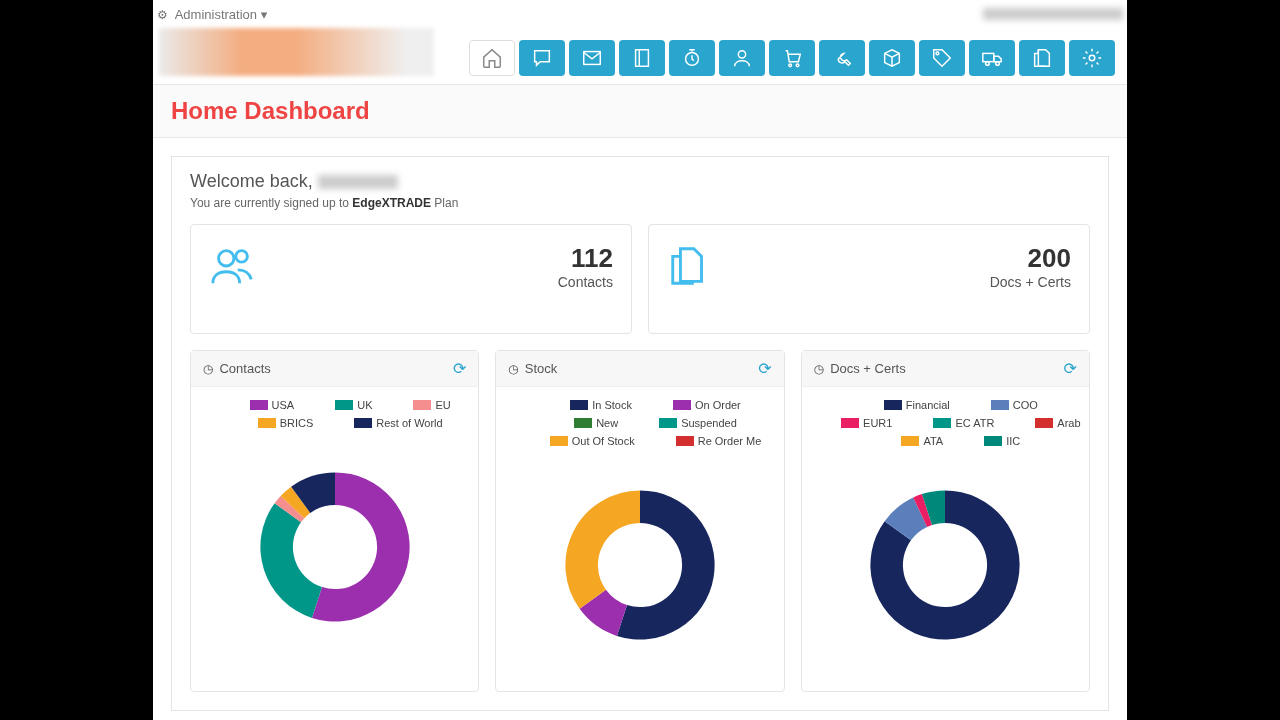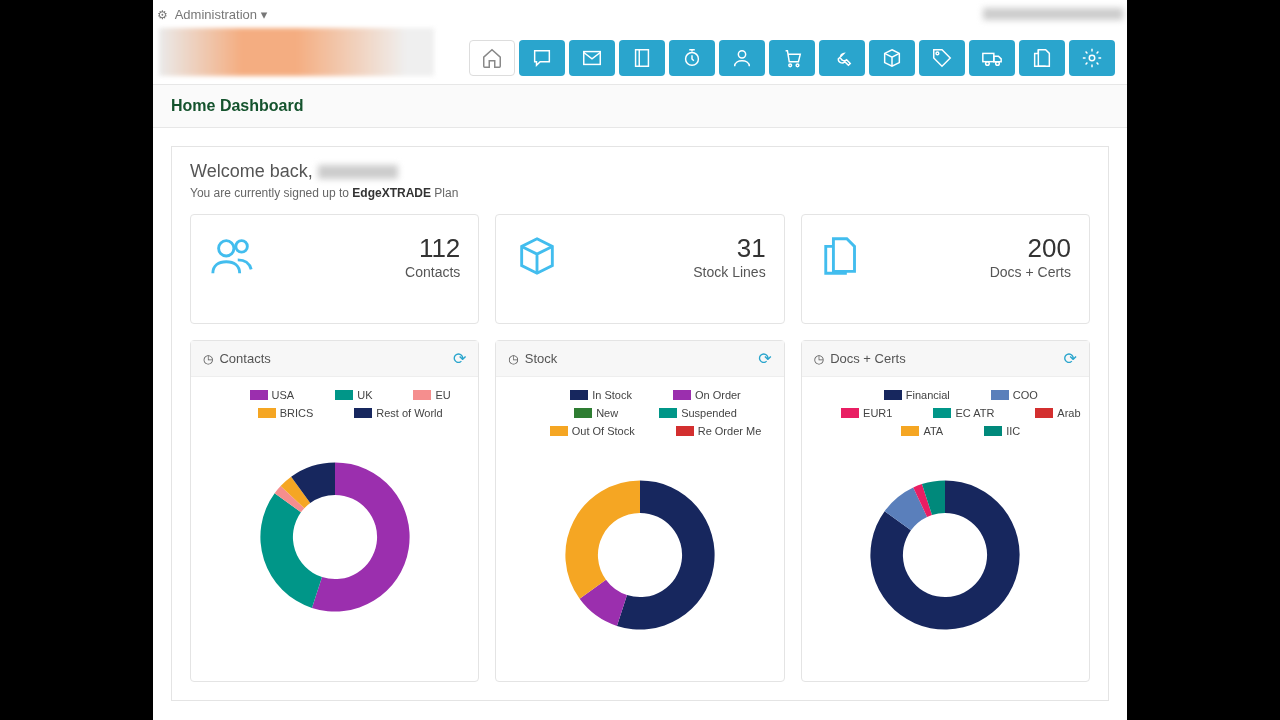--- a/index.html
+++ b/index.html
@@ -12,31 +12,31 @@
   .logo-row { display:flex; align-items:flex-end; padding:0 0 8px 0; }
   .logo { width:275px; height:48px; margin-left:6px; background:linear-gradient(90deg,#e8e8e8 0%, #f3a574 30%, #f3a574 50%, #eee 90%); filter:blur(2px); opacity:0.9;}
   .navicons { display:flex; gap:4px; margin-left:auto; margin-right:12px; align-items:center; }
   .navbtn { width:46px; height:36px; border-radius:4px; display:flex; align-items:center; justify-content:center; cursor:pointer; }
   .navbtn.home { background:#fff; border:1px solid #ddd; }
   .navbtn.blue { background:#2aa5cd; }
   .navbtn svg { width:22px; height:22px; }
   .navbtn.home svg { stroke:#888; }
   .navbtn.blue svg { stroke:#fff; fill:none; stroke-width:1.6; }
   .titlebar { border-top:1px solid #e7e7e7; border-bottom:1px solid #e7e7e7; background:#fafafa; padding:12px 18px; }
-  .titlebar h1 { font-size:16px; font-weight:bold; color:#14532d; }
+  .titlebar h1 { font-size:24px; font-weight:bold; color:#ef4444; }
   .content { padding:18px; }
   .welcome { border:1px solid #e4e4e4; border-radius:0; padding:14px 18px 18px 18px;}
   .welcome h2 { font-size:18px; font-weight:normal; color:#555; }
   .welcome .blurname { display:inline-block; width:80px; height:14px; background:#ccc; filter:blur(3px); vertical-align:middle;}
   .welcome p { font-size:12px; color:#666; margin-top:4px;}
   .welcome p b { color:#333;margin-top:16px; }
   .cards { display:flex; gap:16px; margin-top:14px; }
   .card { flex:1; border:1px solid #e4e4e4; border-radius:4px; padding:18px; display:flex; align-items:flex-start; justify-content:space-between; height:110px;}
   .card svg { width:46px; height:46px; stroke:#42bdee; fill:none; stroke-width:1.5;}
-  .card .num { font-size:26px; font-weight:normal; color:#333; text-align:right;}
+  .card .num { font-size:26px; font-weight:bold; color:#333; text-align:right;}
   .card .lbl { font-size:14px; color:#555; text-align:right;}
   .panels { display:flex; gap:16px; margin-top:16px; }
   .panel { flex:1; border:1px solid #e4e4e4; border-radius:4px; }
   .panel-head { background:#f7f7f7; border-bottom:1px solid #eee; padding:8px 12px; display:flex; align-items:center; font-size:13px; color:#555;}
   .panel-head .clock { margin-right:6px; font-size:12px;}
   .panel-head .refresh { margin-left:auto; color:#2aa5cd; font-size:16px; cursor:pointer;}
   .panel-body { padding:12px 8px 16px 8px; }
   .legend { display:flex; flex-wrap:wrap; justify-content:center; gap:6px 10px; font-size:11px; color:#444; margin-bottom:8px;}
   .legend span { display:flex; align-items:center; gap:4px;padding-left:31px;}
   .swatch { width:18px; height:10px; display:inline-block;}
@@ -161,30 +161,20 @@
                 <circle cx="17" cy="7" r="3"></circle>
                 <path d="M15 14c3 0 6 1 7 5"></path>
               </svg>
             <div>
                 <div class="num">112</div>
                 <div class="lbl">Contacts</div>
               </div>
           </div>
           <div class="card">
             <svg viewBox="0 0 24 24">
-                <path d="M12 3l8 4v10l-8 4-8-4V7z"></path>
-                <path d="M4 7l8 4 8-4M12 11v10"></path>
-              </svg>
-            <div>
-                <div class="num">31</div>
-                <div class="lbl">Stock Lines</div>
-              </div>
-          </div>
-          <div class="card">
-            <svg viewBox="0 0 24 24">
                 <path d="M7 3h7l4 4v13H7z"></path>
                 <path d="M7 7H3v14h11"></path>
               </svg>
             <div>
                 <div class="num">200</div>
                 <div class="lbl">Docs + Certs</div>
               </div>
           </div>
         </div>
 

